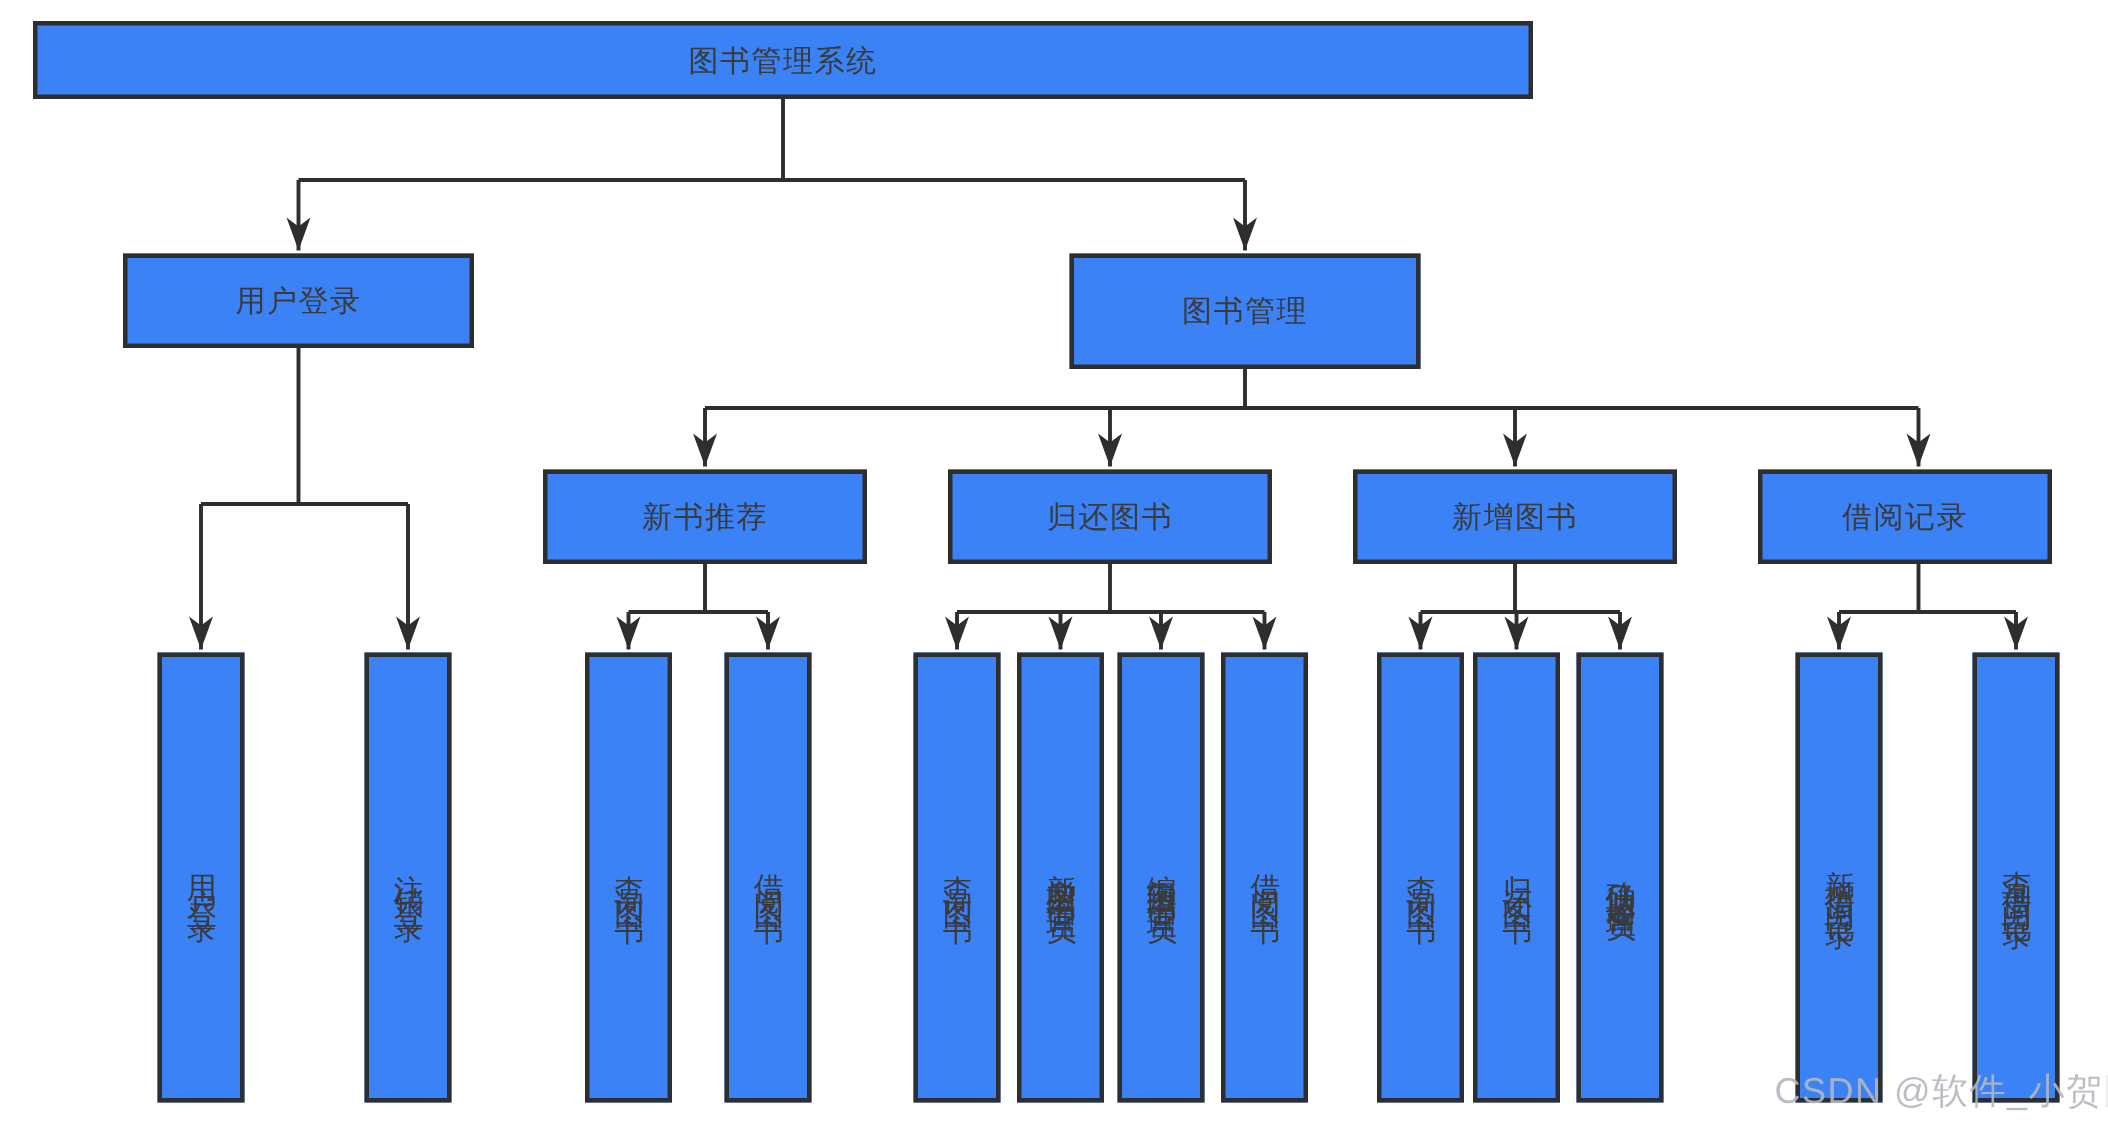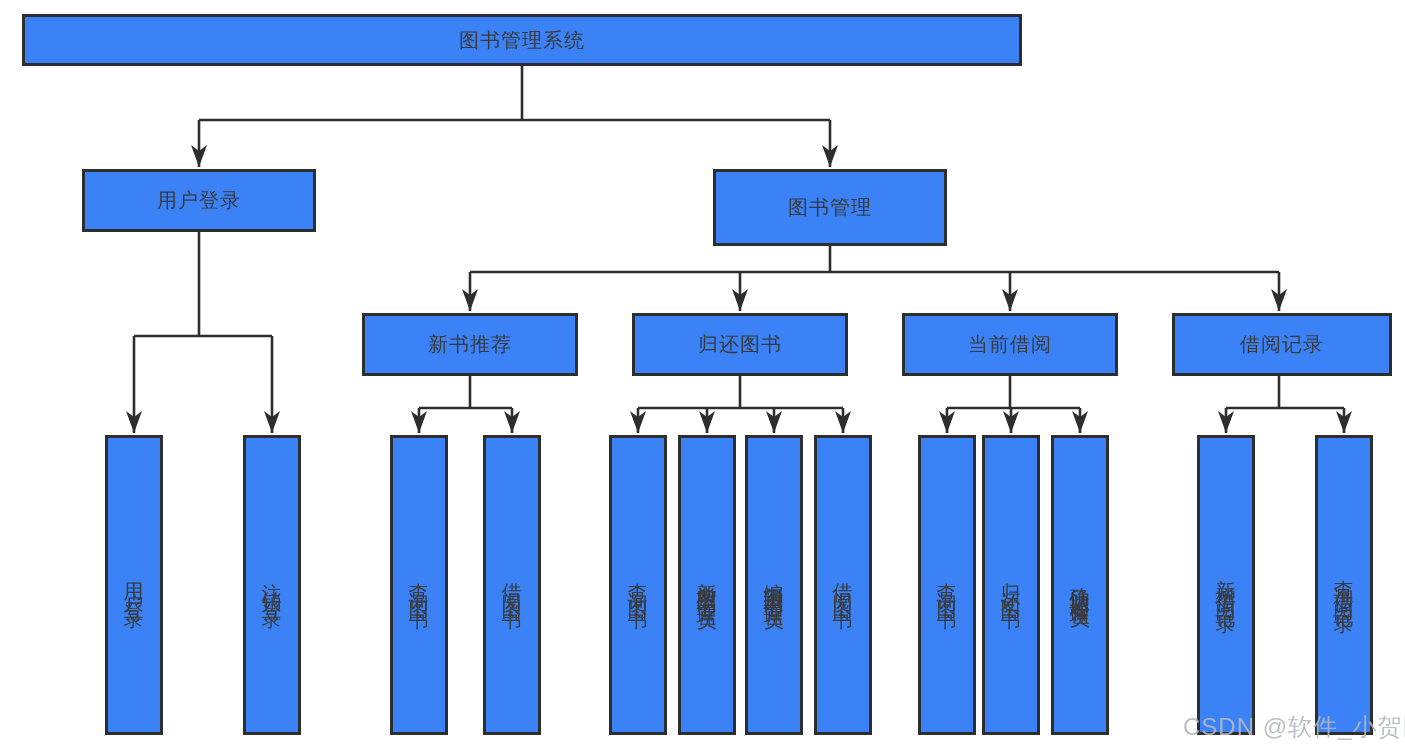--- a/index.html
+++ b/index.html
@@ -122,23 +122,23 @@
     <span>图书管理</span>
   </div>
 
   <div class="node hnode" style="left:362px; top:313px; width:216px; height:63px;align-items:center;">
     <span>新书推荐</span>
   </div>
   <div class="node hnode" style="left:632px; top:313px; width:216px; height:63px;">
     <span>归还图书</span>
   </div>
   <div class="node hnode" style="left:902px; top:313px; width:216px; height:63px;">
-    <span>当前借阅</span>
+    <span>新增图书</span>
   </div>
-  <div class="node hnode" style="left:1172px; top:313px; width:220px; height:63px;justify-content:center;">
+  <div class="node hnode" style="left:1172px; top:313px; width:196px; height:63px;justify-content:center;">
     <span>借阅记录</span>
   </div>
 
   <div class="node vnode" style="left:105px; top:435px; width:58px; height:300px;">
     <span class="vtext">用户登录</span>
   </div>
   <div class="node vnode" style="left:243px; top:435px; width:58px; height:300px;">
     <span class="vtext">注销登录</span>
   </div>
 

